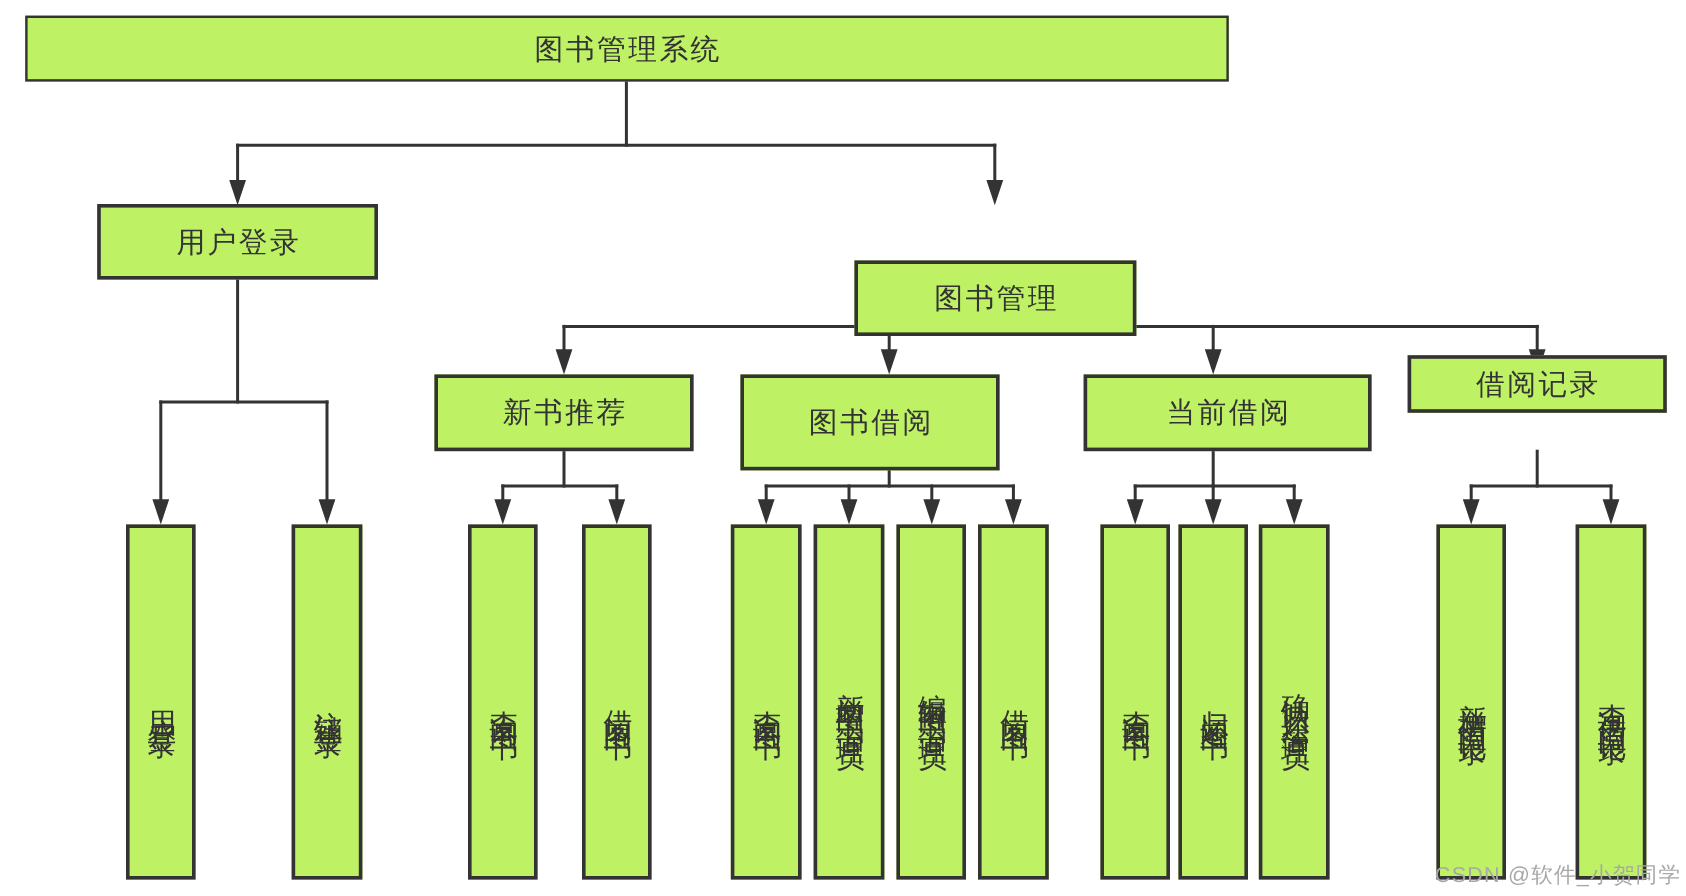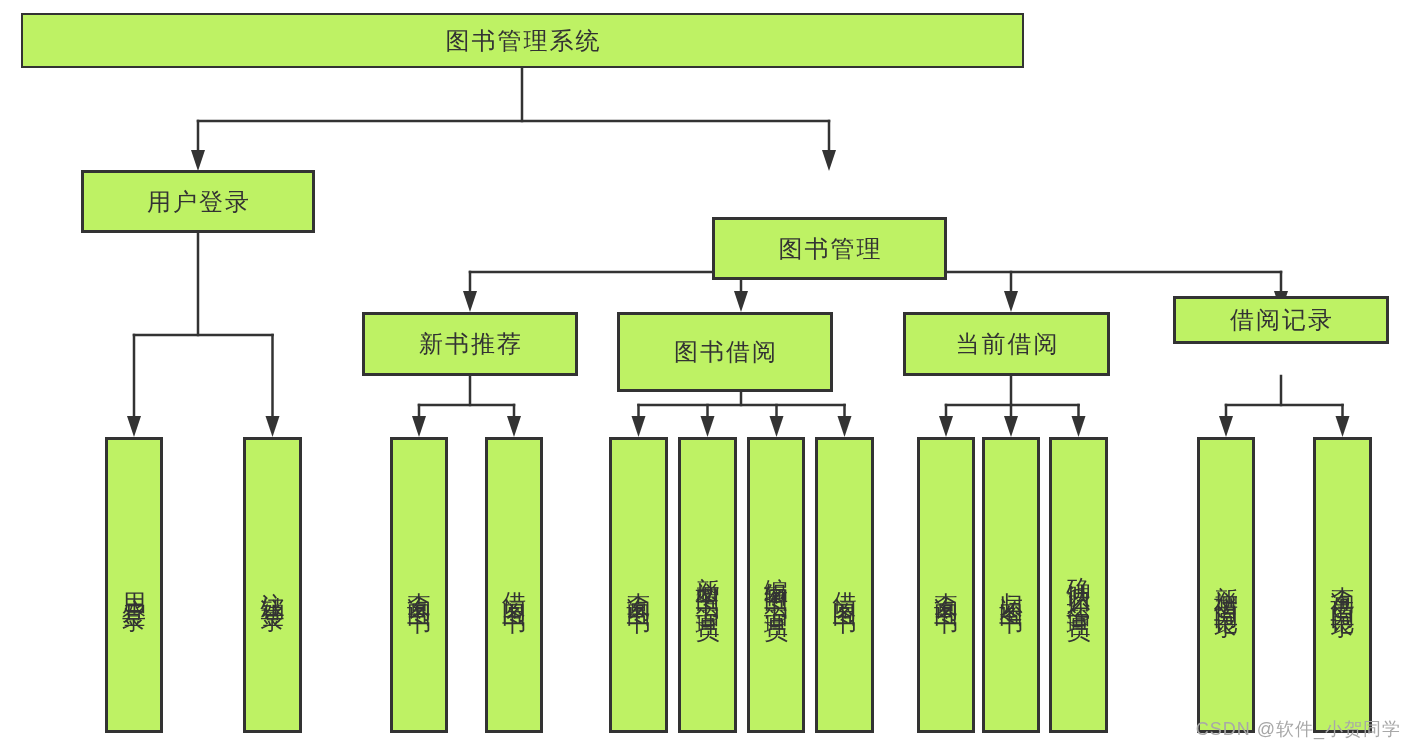--- a/index.html
+++ b/index.html
@@ -165,21 +165,21 @@
 <div class="node hbox" style="left:712px; top:170px; width:235px; height:63px;margin-top:47px;">
   <span>图书管理</span>
 </div>
 
 <div class="node hbox" style="left:362px; top:312px; width:216px; height:64px;align-items:center;">
   <span>新书推荐</span>
 </div>
 <div class="node hbox" style="left:617px; top:312px; width:216px; height:80px;">
   <span>图书借阅</span>
 </div>
-<div class="node hbox" style="left:903px; top:312px; width:207px; height:64px;">
+<div class="node hbox" style="left:903px; top:312px; width:240px; height:64px;">
   <span>当前借阅</span>
 </div>
 <div class="node hbox" style="left:1173px; top:296px; width:216px; height:48px;">
   <span>借阅记录</span>
 </div>
 
 <div class="node vbox" style="left:105px; top:437px; width:58px; height:296px;">
   <span>用户登录</span>
 </div>
 <div class="node vbox" style="left:243px; top:437px; width:59px; height:296px;">

